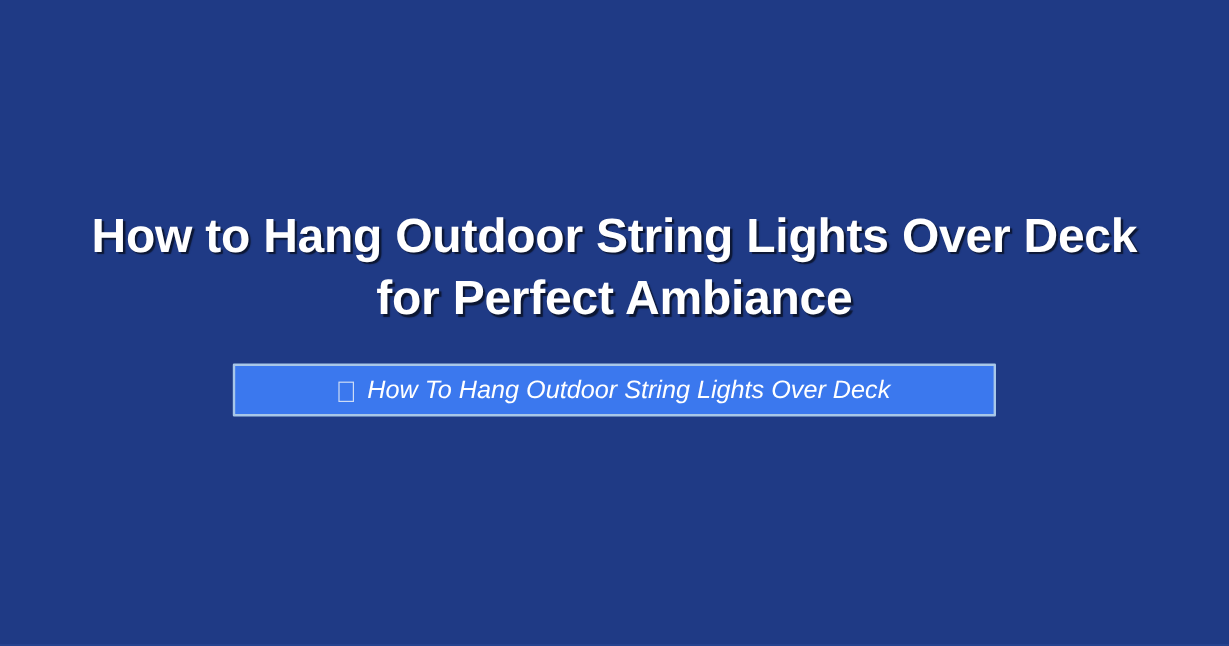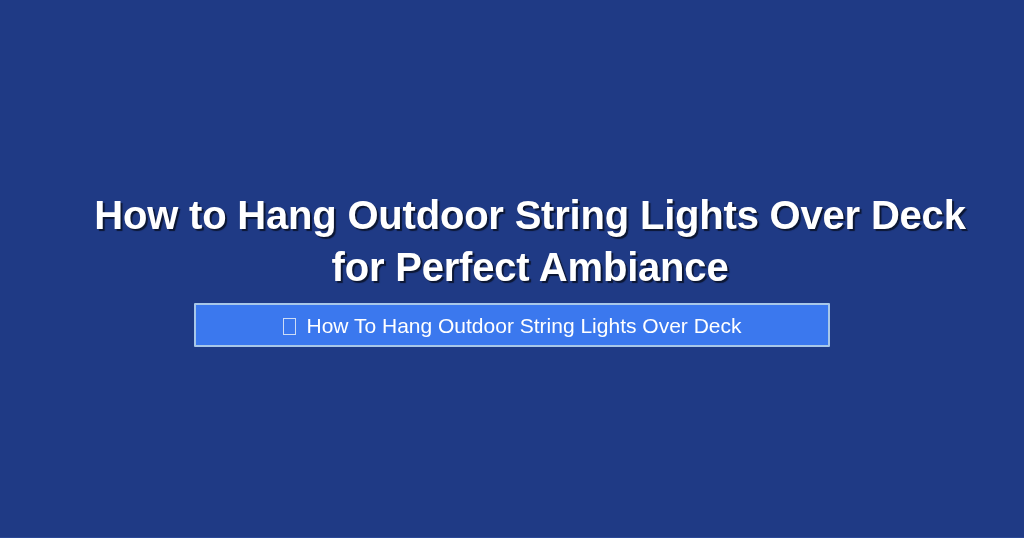--- a/index.html
+++ b/index.html
@@ -38,21 +38,21 @@
     background: #2a4896;
     pointer-events: none;
   }
 
   .hero-title {
     position: absolute;
     top: 171px;
     left: 50%;
     transform: translateX(-50%);
     width: 920px;
-    margin: 18px;
+    margin: 0;
     text-align: center;
     color: #ffffff;
     font-size: 40px;
     font-weight: bold;
     line-height: 52px;
     letter-spacing: -0.2px;
     text-shadow: 2px 2px 1px rgba(0, 0, 0, 0.62);
     white-space: normal;
   }
 
@@ -95,20 +95,21 @@
     box-sizing: border-box;
     border: 1.5px solid #cddcf6;
     background: transparent;
     flex: 0 0 auto;
     position: relative;
     top: 1px;
   }
 
   .cta-label {
     display: inline-block;
+    font-style: italic;
   }
 </style>
 </head>
 <body>
 
 <div class="page">
 
   <h1 class="hero-title">How to Hang Outdoor String Lights Over Deck for Perfect Ambiance</h1>
 
   <div class="cta-wrap">

